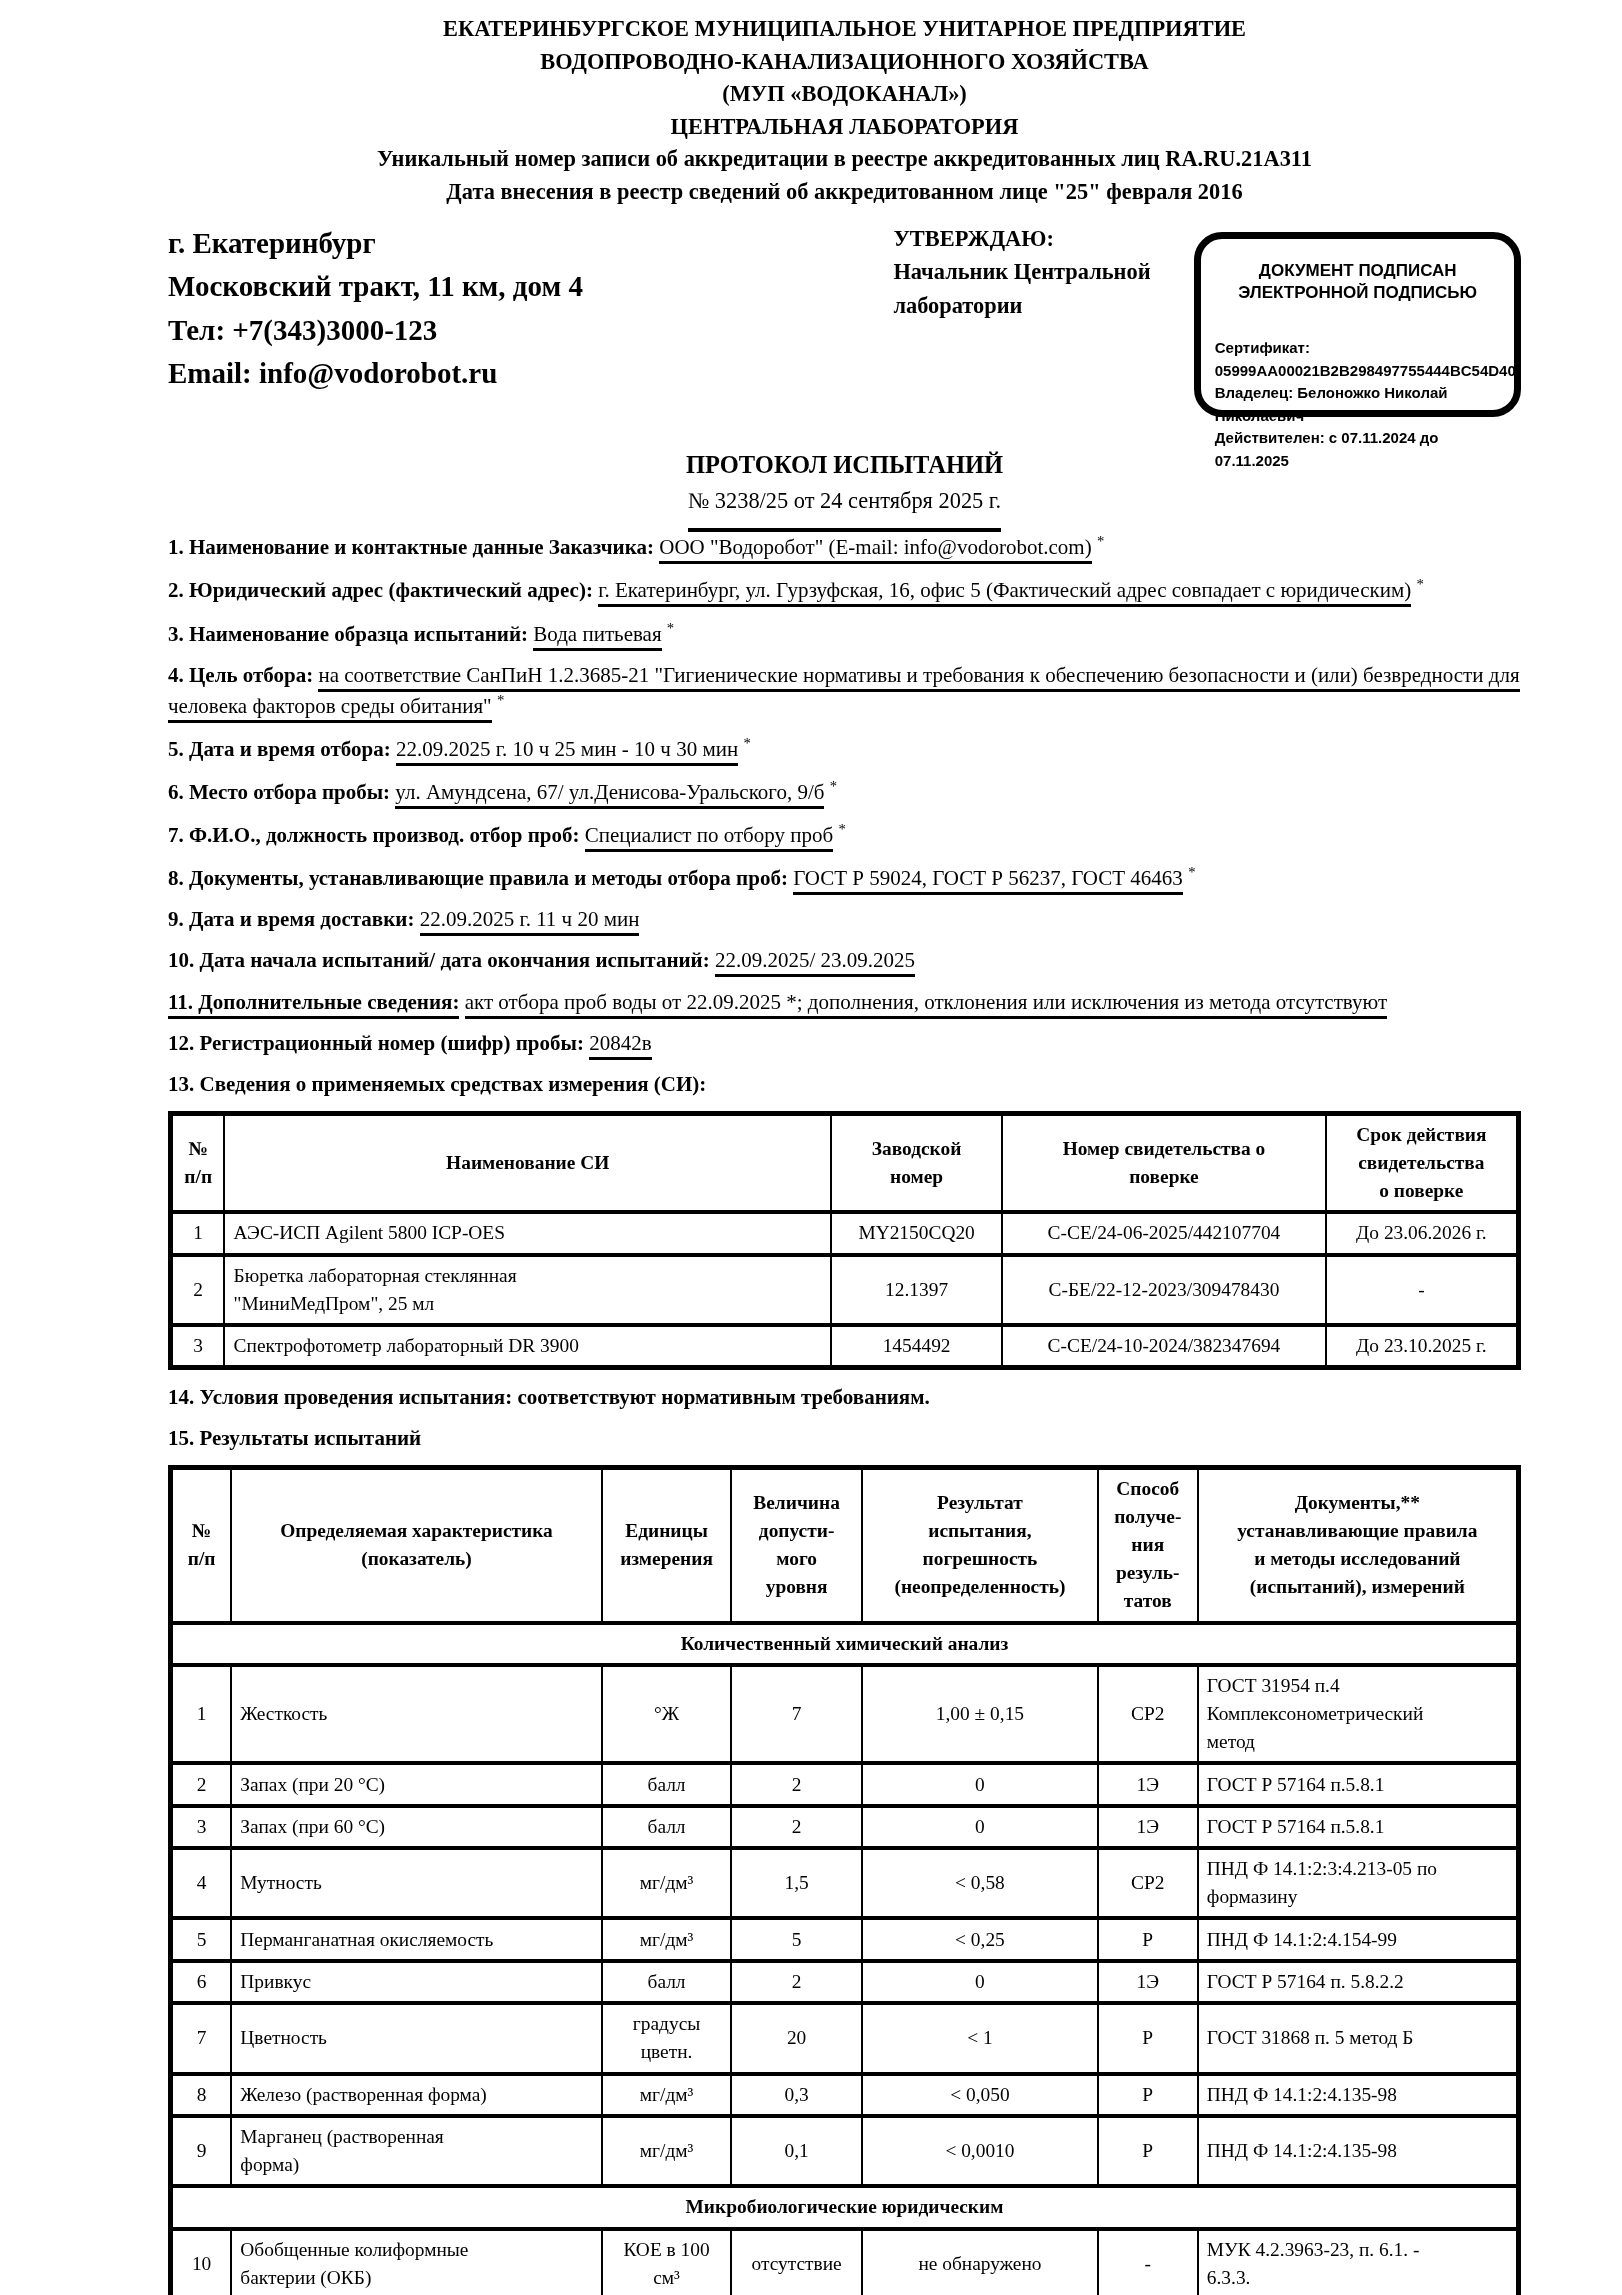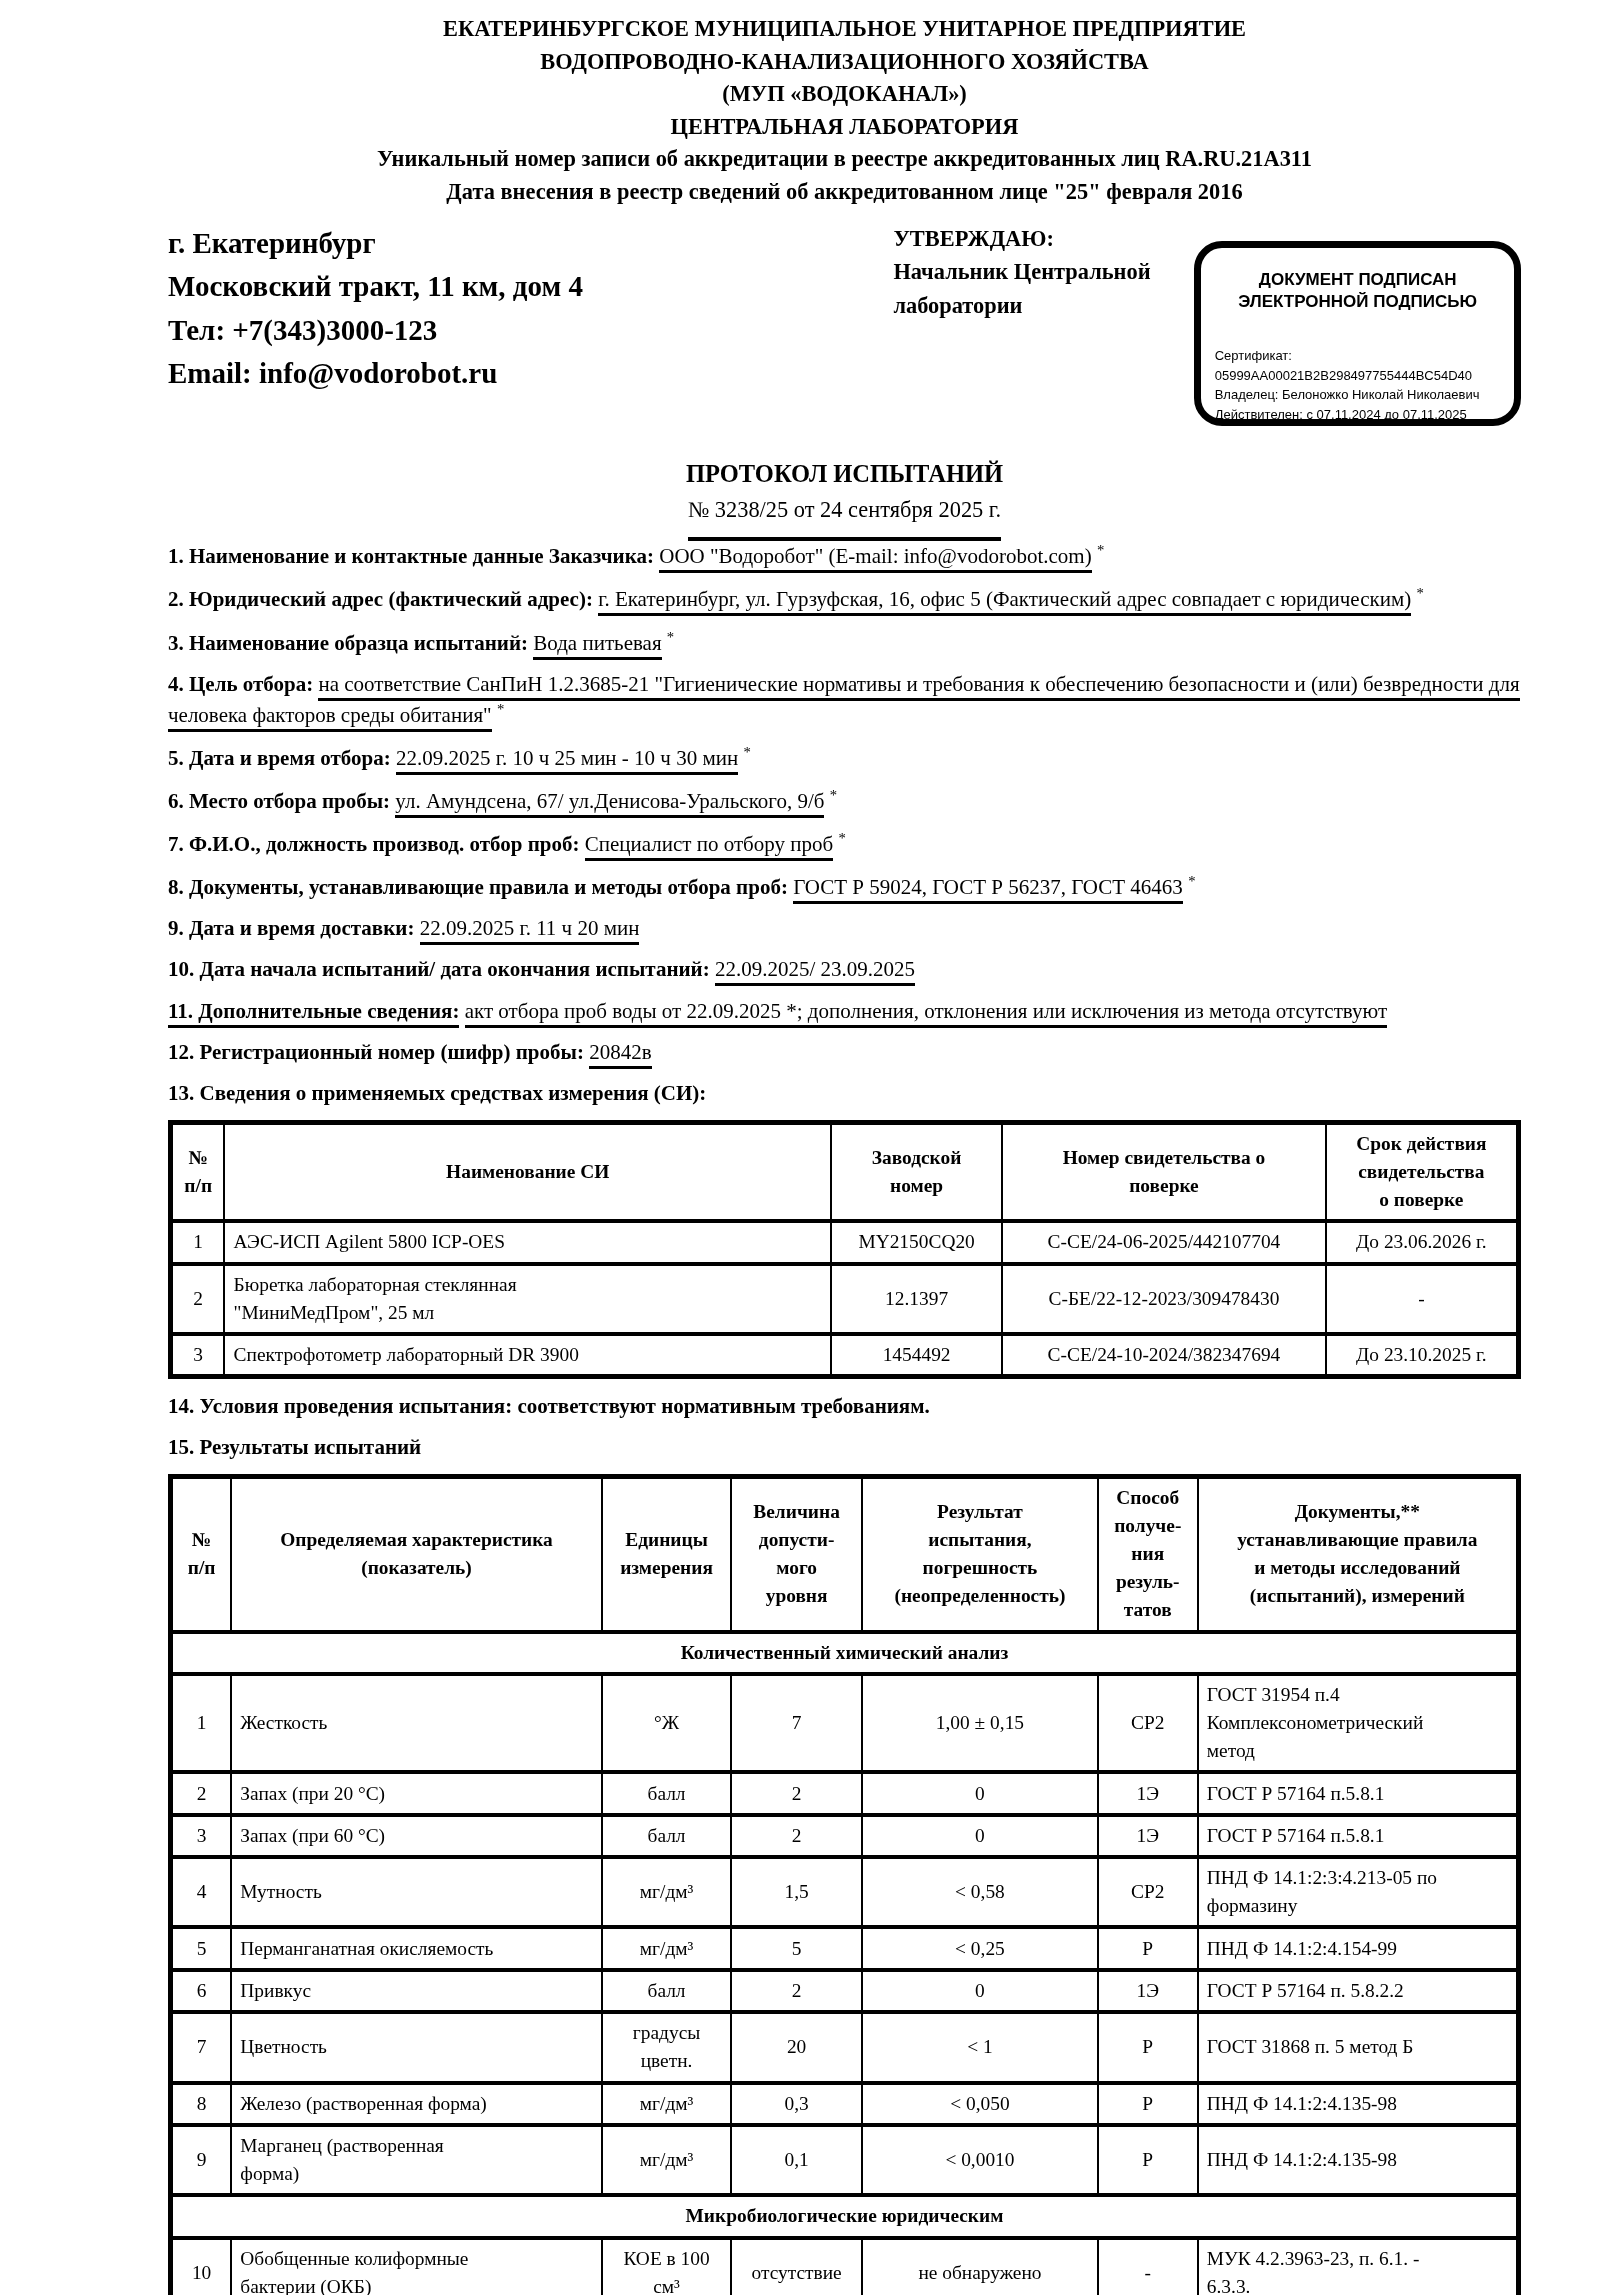--- a/index.html
+++ b/index.html
@@ -16,24 +16,24 @@
 
   
   .contact-row { display: flex; align-items: flex-start; margin-top: 13.3px; }
   .addr-block { font-weight: bold; font-size: 29px; line-height: 1.5; flex: 1 1 auto; }
   .approve-block { font-weight: bold; font-size: 22.4px; line-height: 1.5; width: 301px; flex: 0 0 auto; }
   .stamp {
     flex: 0 0 auto; width: 286px; height: 153px;
     border: 7.1px solid #000; border-radius: 28px;
     padding: 9.2px 13.3px;
     font-family: "Liberation Sans", "DejaVu Sans", sans-serif;
-    margin-top: 19px;
+    margin-top: 10px;
   }
   .stamp-title { text-align: center; font-size: 17px; font-weight: bold; line-height: 1.3; margin-top: 12.2px; white-space: pre-line; }
-  .stamp-meta { margin-top: 33px; font-size: 13px; line-height: 1.5; }
+  .stamp-meta { margin-top: 33px; font-size: 15px; line-height: 1.5; font-weight: bold; }
 
   
   .protocol-title { text-align: center; font-weight: bold; font-size: 24.5px; margin-top: 34px; }
   .protocol-number { text-align: center; font-size: 22.4px; margin-top: 9.2px; }
 
   
   .items { margin-top: 17.3px; font-size: 21px; line-height: 1.4; }
   .item { margin-bottom: 11.7px; }
   .lbl { font-weight: bold; }
   .u { border-bottom: 3.6px solid #000; padding-bottom: 2px; }

